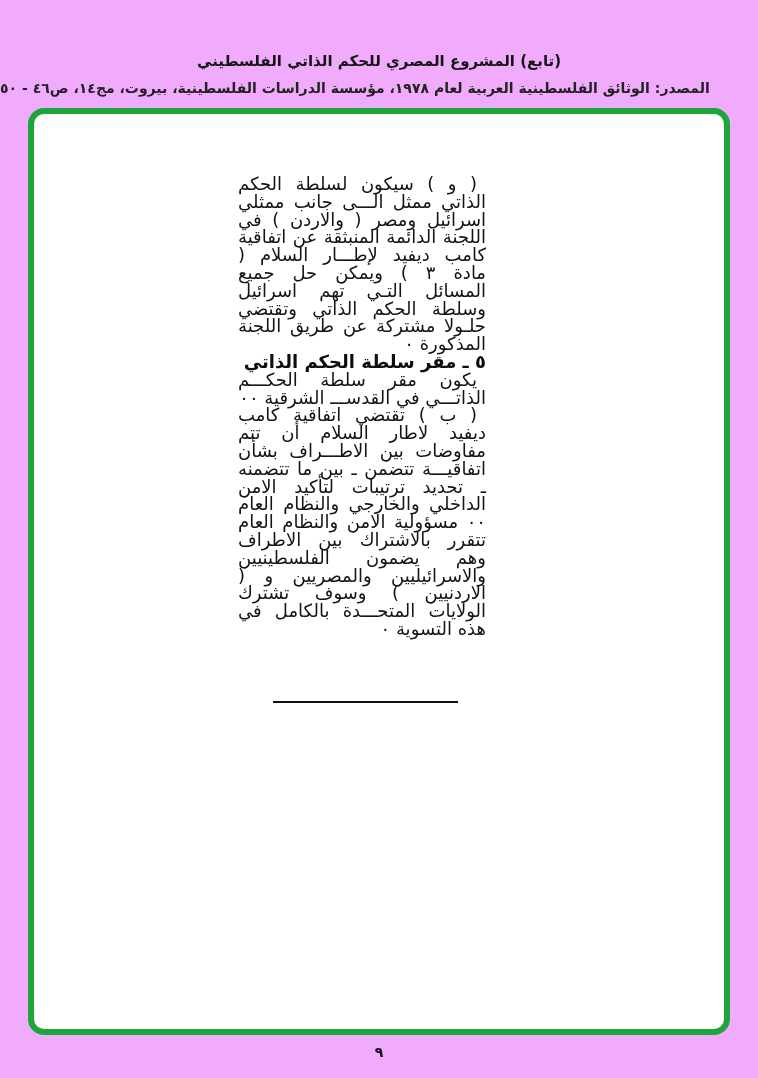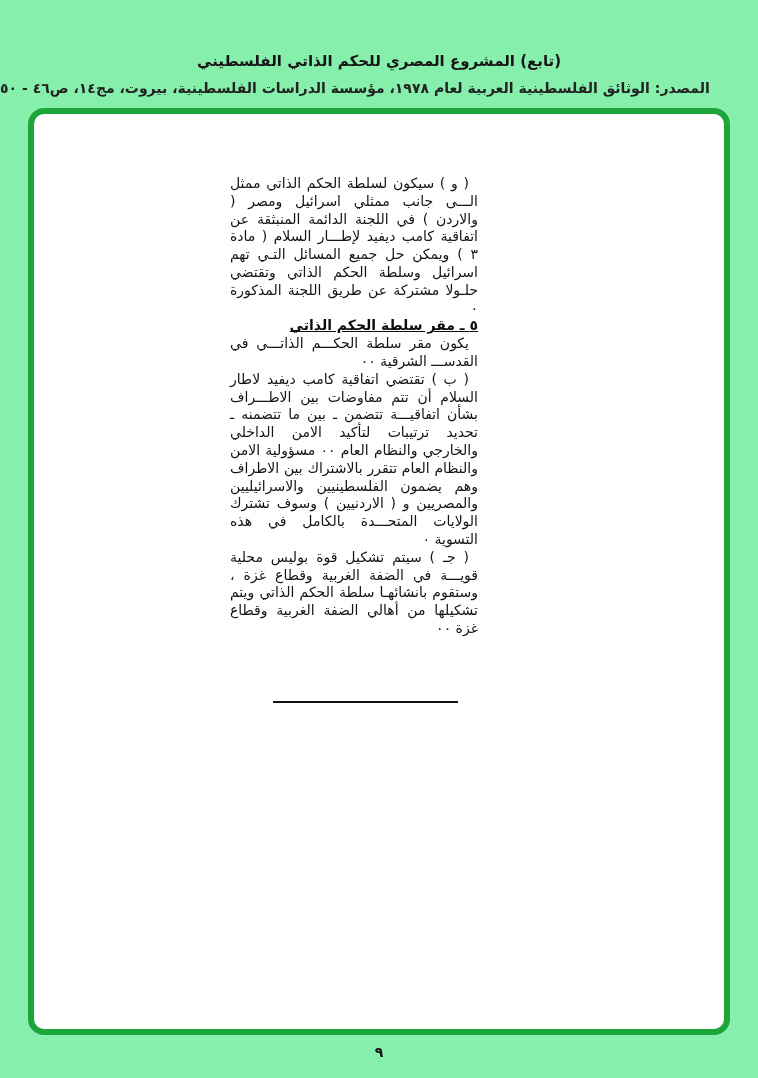--- a/index.html
+++ b/index.html
@@ -5,21 +5,21 @@
   html, body {
     margin: 0;
     padding: 0;
     background: #ffffff;
     font-family: "DejaVu Sans", sans-serif;
   }
   .page {
     position: relative;
     width: 758px;
     height: 1078px;
-    background: #86efac;
+    background: #f0abfc;
     overflow: hidden;
   }
   .doc-title {
     position: absolute;
     top: 52px;
     left: 0;
     width: 758px;
     text-align: center;
     direction: rtl;
     font-size: 15px;
@@ -44,40 +44,39 @@
     top: 108px;
     width: 690px;
     height: 915px;
     border: 6px solid #1ca63a;
     border-radius: 16px;
     background: #ffffff;
     box-sizing: content-box;
   }
   .text-column {
     position: absolute;
-    left: 230px;
+    left: 238px;
     top: 175px;
     width: 248px;
     direction: rtl;
     text-align: justify;
     text-justify: inter-word;
-    font-size: 14px;
+    font-size: 18px;
     line-height: 17.8px;
     color: #141414;
   }
   .text-column .para {
     margin: 0;
     text-indent: 9px;
   }
   .text-column .heading {
     margin: 0;
     font-weight: bold;
     text-align: right;
     color: #0d0d0d;
-    text-decoration: underline;
   }
   .footnote-separator {
     position: absolute;
     left: 273px;
     top: 701px;
     width: 185px;
     height: 2px;
     background: #111111;
   }
   .page-number {
@@ -101,20 +100,19 @@
 
   <div class="source-line">المصدر: الوثائق الفلسطينية العربية لعام ١٩٧٨، مؤسسة الدراسات الفلسطينية، بيروت، مج١٤، ص٤٦ - ٥٠</div>
 
   <div class="green-box"></div>
 
   <div class="text-column" id="text-column">
       <div class="para">( و ) سيكون لسلطة الحكم الذاتي ممثل الـــى جانب ممثلي اسرائيل ومصر ( والاردن ) في اللجنة الدائمة المنبثقة عن اتفاقية كامب ديفيد لإطـــار السلام ( مادة ٣ ) ويمكن حل جميع المسائل التـي تهم اسرائيل وسلطة الحكم الذاتي وتقتضي حلـولا مشتركة عن طريق اللجنة المذكورة ٠</div>
       <div class="heading">٥ ـ مقر سلطة الحكم الذاتي</div>
       <div class="para">يكون مقر سلطة الحكـــم الذاتـــي في القدســـ الشرقية ٠٠</div>
       <div class="para">( ب ) تقتضي اتفاقية كامب ديفيد لاطار السلام أن تتم مفاوضات بين الاطـــراف بشأن اتفاقيـــة تتضمن ـ بين ما تتضمنه ـ تحديد ترتيبات لتأكيد الامن الداخلي والخارجي والنظام العام ٠٠ مسؤولية الامن والنظام العام تتقرر بالاشتراك بين الاطراف وهم يضمون الفلسطينيين والاسرائيليين والمصريين و ( الاردنيين ) وسوف تشترك الولايات المتحـــدة بالكامل في هذه التسوية ٠</div>
-      <div class="para">( جـ ) سيتم تشكيل قوة بوليس محلية قويـــة في الضفة الغربية وقطاع غزة ، وستقوم بانشائهـا سلطة الحكم الذاتي ويتم تشكيلها من أهالي الضفة الغربية وقطاع غزة ٠٠</div>
     </div>
 
   <div class="footnote-separator"></div>
 
   <div class="page-number">٩</div>
 
 </div>
 
 </body></html>

